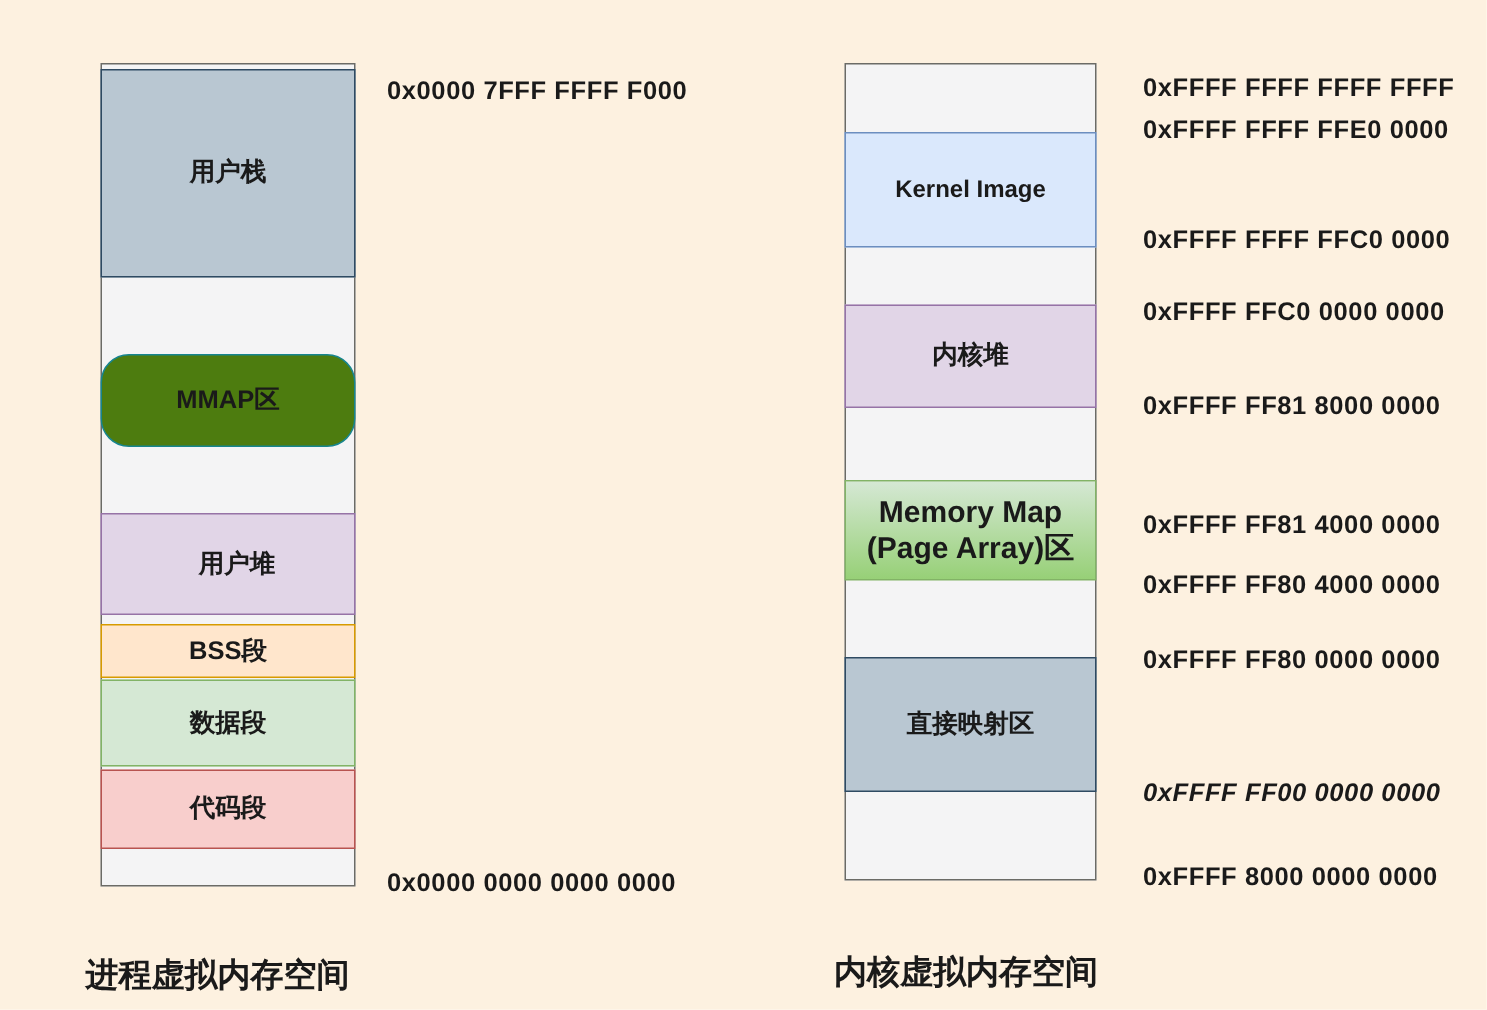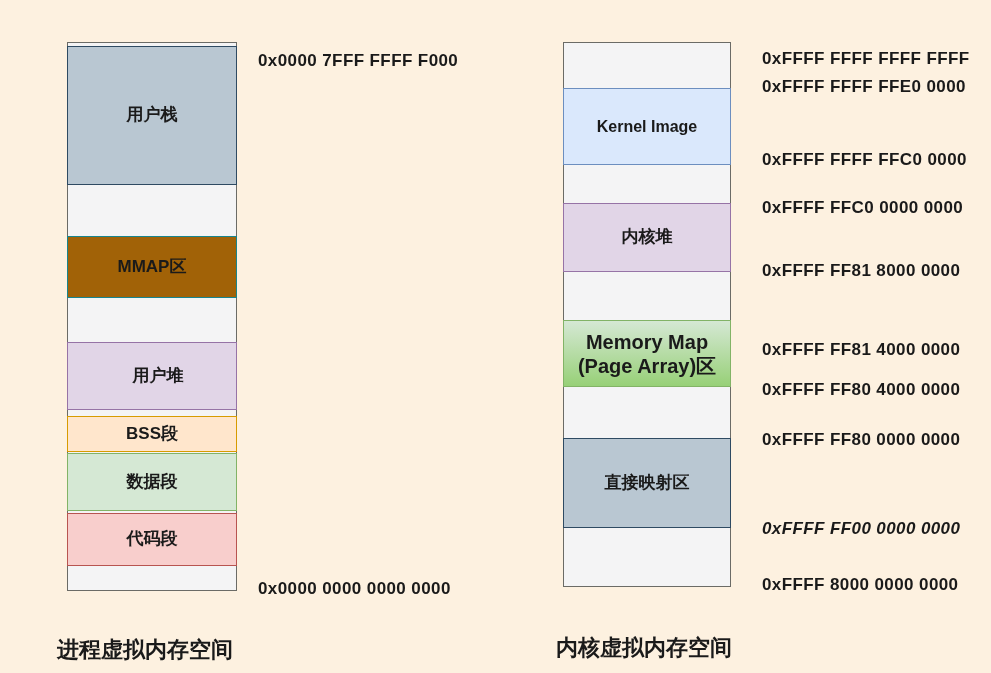--- a/index.html
+++ b/index.html
@@ -24,21 +24,21 @@
     position:absolute;left:-1px;right:-1px;
     border:1px solid;
     box-sizing:border-box;
     display:flex;flex-direction:column;
     align-items:center;justify-content:center;
     font-weight:bold;font-size:17px;
     text-align:center;line-height:1.2;
   }
   
   .b-user-stack {top:3px;  height:139px;background:#B9C7D2;border-color:#2E4A62;}
-  .b-mmap       {top:193px;height:62px; background:#a16207;border-color:#17858E;}
+  .b-mmap       {top:193px;height:62px; background:#4d7c0f;border-color:#17858E;border-radius:19px;}
   .b-user-heap  {top:299px;height:68px; background:#E1D5E7;border-color:#9673A6;padding-left:12px;}
   .b-bss        {top:373px;height:36px; background:#FFE6CC;border-color:#D79B00;}
   .b-data       {top:410px;height:58px; background:#D5E8D4;border-color:#82B366;}
   .b-code       {top:470px;height:53px; background:#F8CECC;border-color:#B85450;}
   
   .b-kernel-img {top:45px; height:77px; background:#DAE8FC;border-color:#6C8EBF;font-size:16px;}
   .b-kernel-heap{top:160px;height:69px; background:#E1D5E7;border-color:#9673A6;}
   .b-memmap     {top:277px;height:67px; background:linear-gradient(#D5E8D4,#97D077);border-color:#82B366;font-size:20px;}
   .b-direct-map {top:395px;height:90px; background:#B9C7D2;border-color:#2E4A62;}
 

